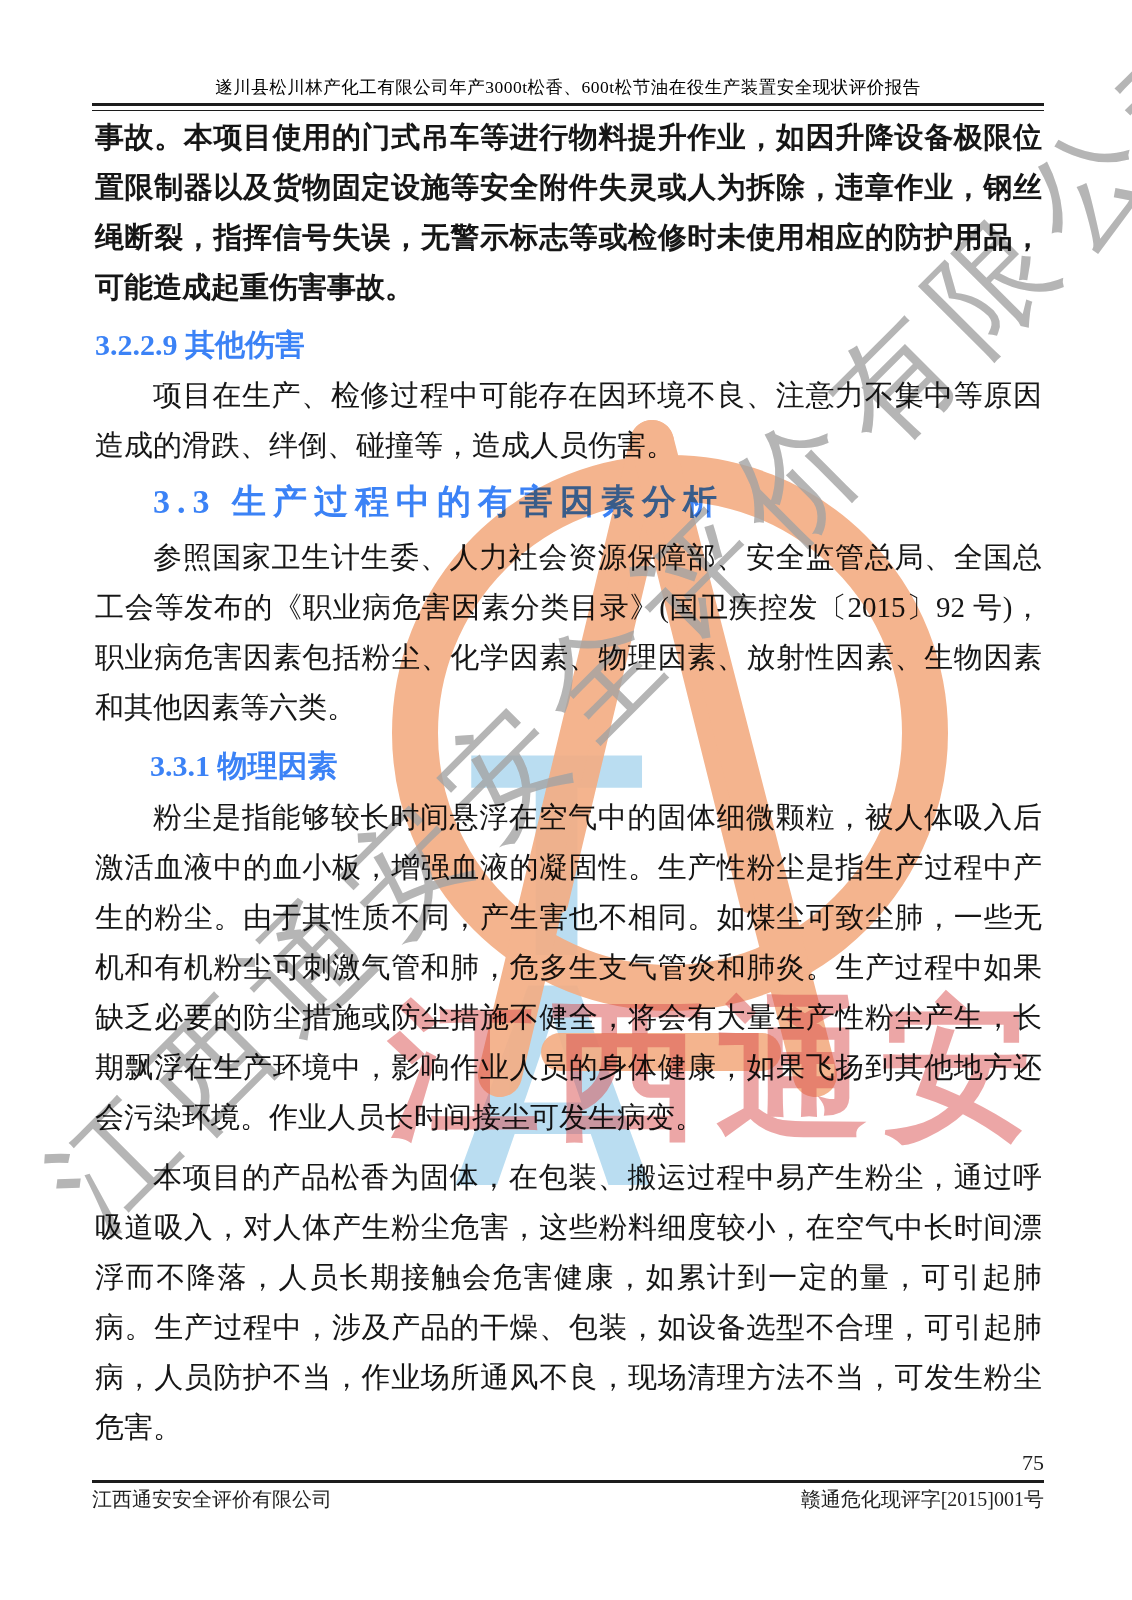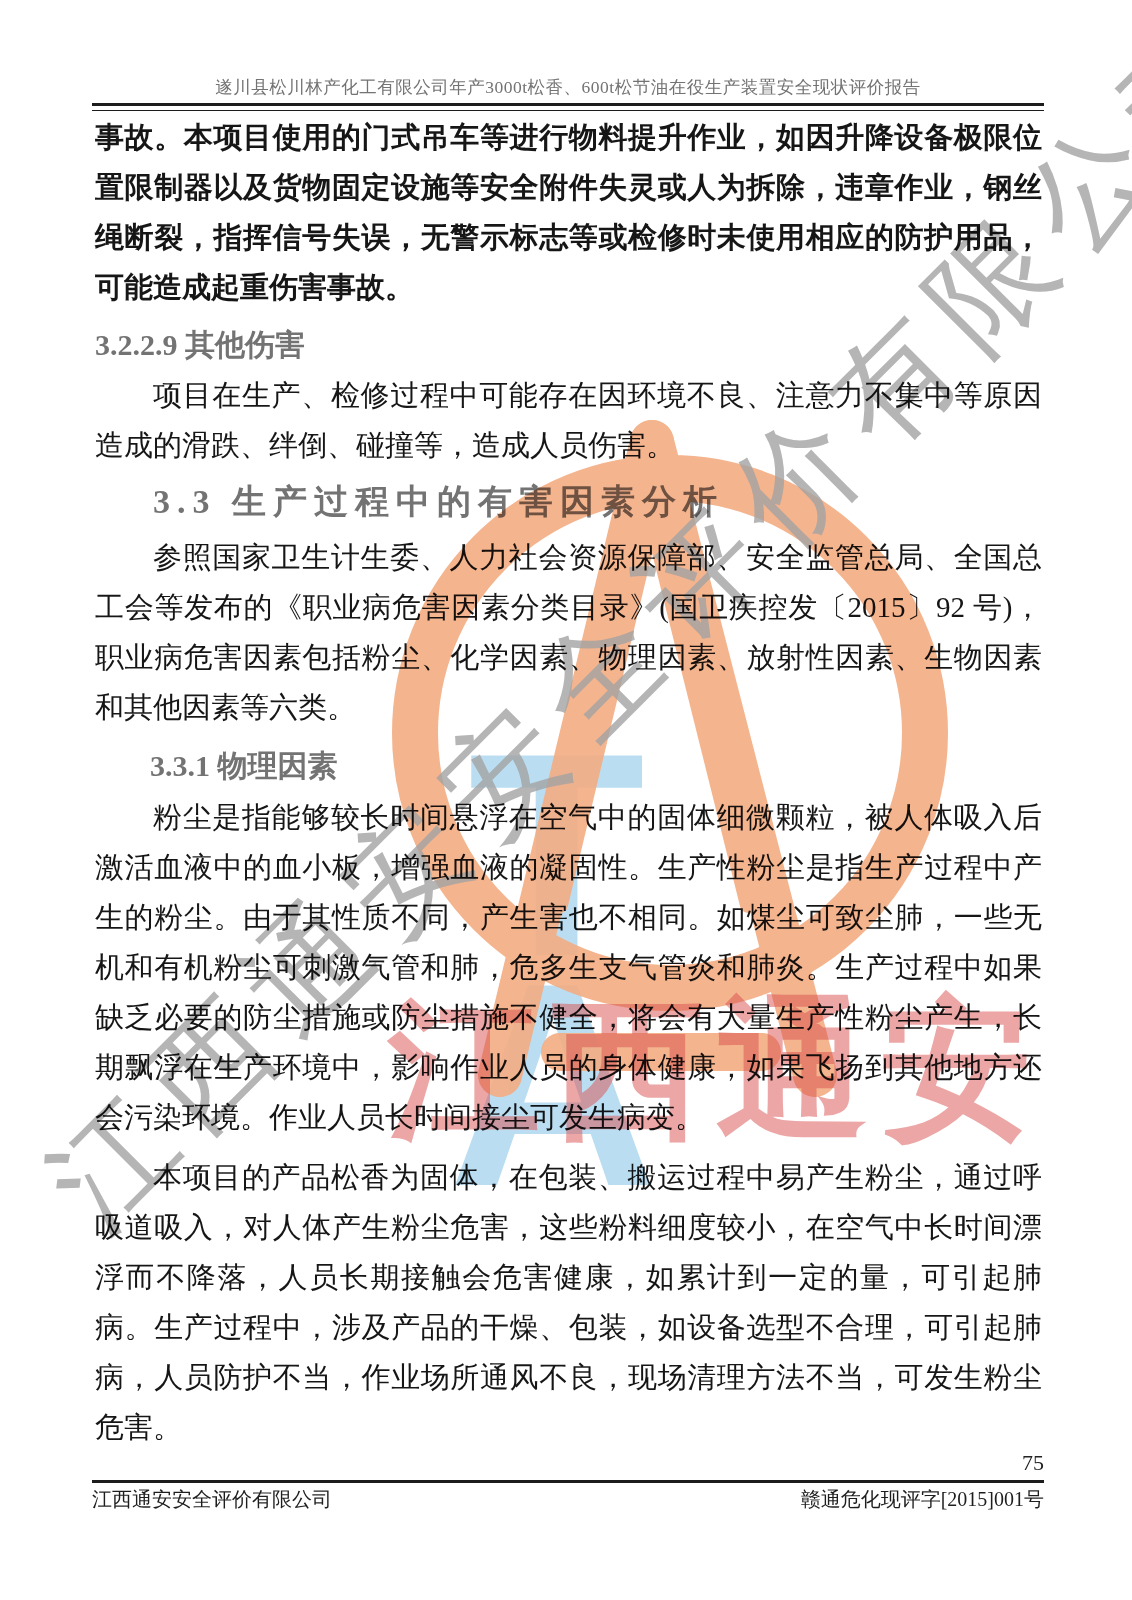--- a/index.html
+++ b/index.html
@@ -10,41 +10,41 @@
     overflow:hidden;
     font-family:"Liberation Serif","DejaVu Serif",serif;
     color:#161616;
   }
   
   .header{position:absolute;top:76px;left:92px;right:88px;z-index:2;}
   .header-title{
     text-align:center;
     font-size:17.5px;
     line-height:22px;
-    color:#737373;
+    color:#000000;
     letter-spacing:0.5px;
     white-space:nowrap;
   }
   .header-rule{
     margin-top:5px;
     height:4px;
     border-top:3px solid #1c1c1c;
     border-bottom:1.5px solid #1c1c1c;
   }
   
   .body{
     position:absolute;top:112px;left:95px;right:90px;z-index:2;
     font-size:29px;
     line-height:50px;
     text-align:justify;
     text-justify:inter-ideograph;
   }
   .body p{margin:0;text-indent:2em;}
   .body p.noindent{text-indent:0;font-weight:bold;}
-  h2,h3{margin:0;color:#737373;}
+  h2,h3{margin:0;color:#3b82f6;}
   .h-sub{              
     font-size:30px;
     line-height:50px;
     font-weight:bold;
     margin-top:8px;
     text-indent:0;
   }
   .h-main{             
     font-size:34px;
     line-height:56px;

